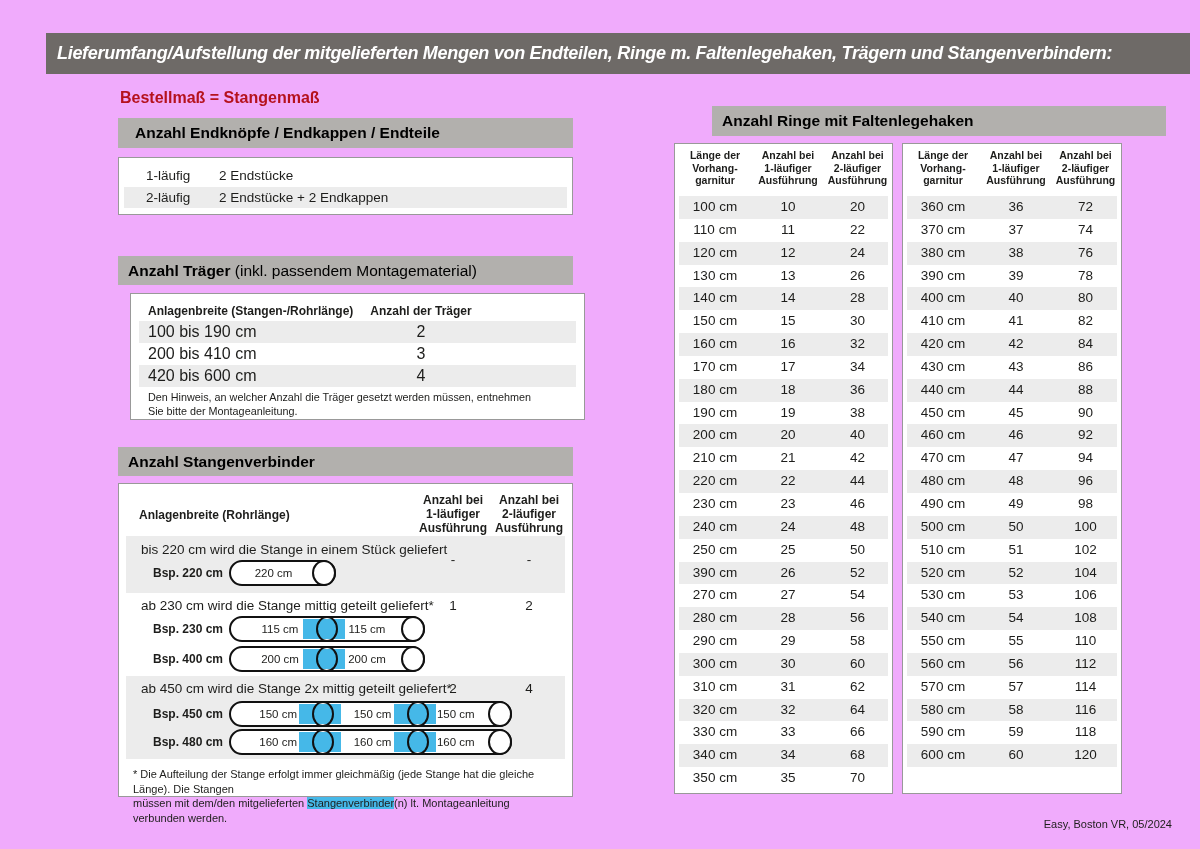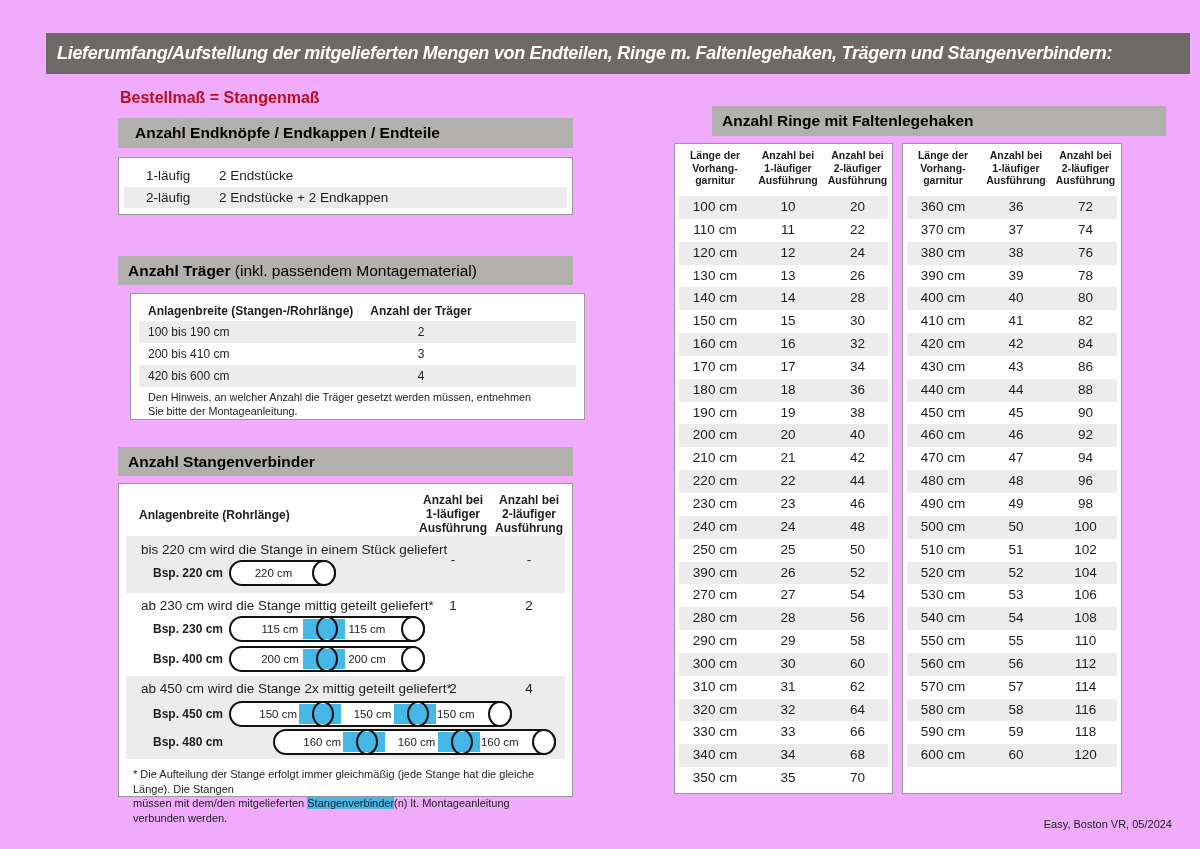--- a/index.html
+++ b/index.html
@@ -15,21 +15,21 @@
   .secreg{font-weight:normal;}
   .box{position:absolute;background:#fff;border:1px solid #999;box-sizing:border-box;}
   
   .simple-row{position:absolute;left:0;width:100%;height:21px;line-height:21px;font-size:13.5px;}
   .simple-row.stripe::before{content:'';position:absolute;left:5px;right:5px;top:0;bottom:0;background:#ececec;}
   .sr-label{position:absolute;left:27px;}
   .sr-value{position:absolute;left:100px;}
   
   .t2-h1{position:absolute;left:17px;top:10px;font-size:12px;font-weight:bold;}
   .t2-h2{position:absolute;left:210px;top:10px;width:160px;text-align:center;font-size:12px;font-weight:bold;}
-  .t2-row{position:absolute;left:0;width:100%;height:22px;line-height:22px;font-size:12px;}
+  .t2-row{position:absolute;left:0;width:100%;height:22px;line-height:22px;font-size:16px;}
   .t2-row.stripe::before{content:'';position:absolute;left:8px;right:8px;top:0;bottom:0;background:#ececec;}
   .t2-range{position:absolute;left:17px;}
   .t2-count{position:absolute;left:240px;width:100px;text-align:center;}
   .t2-note{position:absolute;left:17px;top:97px;width:400px;font-size:10.8px;line-height:13.5px;}
   
   .v-h1{position:absolute;left:20px;top:24px;font-size:12px;font-weight:bold;}
   .v-h2{position:absolute;left:299px;top:9px;width:70px;text-align:center;font-size:12px;
         font-weight:bold;line-height:14px;white-space:pre-line;}
   .v-h3{position:absolute;left:375px;top:9px;width:70px;text-align:center;font-size:12px;
         font-weight:bold;line-height:14px;white-space:pre-line;}
@@ -168,21 +168,21 @@
             <div class="rod-connector" style="left: 68.3333px;"></div>
             <div class="rod-joint" style="left: 81.3333px;"></div>
             <div class="rod-connector" style="left: 162.667px;"></div>
             <div class="rod-joint" style="left: 175.667px;"></div>
             <div class="rod-end"></div>
             <span class="rod-seg-label" style="left: 0px; width: 94.3333px;">150 cm</span>
             <span class="rod-seg-label" style="left: 94.3333px; width: 94.3333px;">150 cm</span>
             <span class="rod-seg-label" style="left: 188.667px; width: 72.3333px;">150 cm</span>
           </div>
         </div>
-      <div class="rod-line" style="top:53px;gap:44px;">
+      <div class="rod-line" style="top:53px;">
           <span class="rod-label">Bsp. 480 cm</span>
           <div class="rod-body" style="width: 283px;">
             <div class="rod-connector" style="left: 68.3333px;"></div>
             <div class="rod-joint" style="left: 81.3333px;"></div>
             <div class="rod-connector" style="left: 162.667px;"></div>
             <div class="rod-joint" style="left: 175.667px;"></div>
             <div class="rod-end"></div>
             <span class="rod-seg-label" style="left: 0px; width: 94.3333px;">160 cm</span>
             <span class="rod-seg-label" style="left: 94.3333px; width: 94.3333px;">160 cm</span>
             <span class="rod-seg-label" style="left: 188.667px; width: 72.3333px;">160 cm</span>

